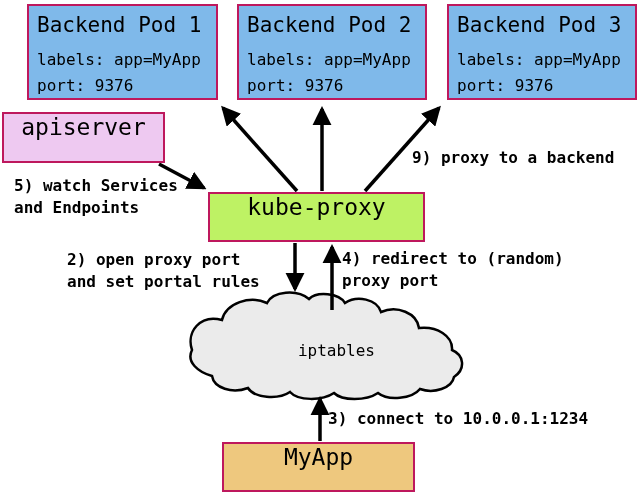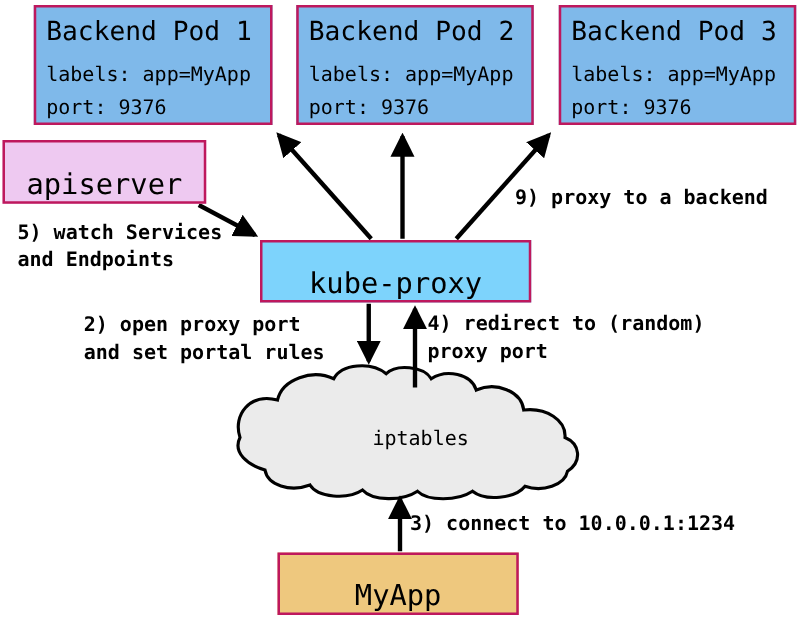--- a/index.html
+++ b/index.html
@@ -12,25 +12,25 @@
   .box{
     position:absolute;box-sizing:border-box;border:2px solid #be185d;
   }
   .pod{
     background:#7fb9ea;top:4px;height:96px;padding:6px 0 0 8px;
   }
   .pod-title{font-size:21px;line-height:26px;white-space:nowrap;}
   .pod-line{font-size:16px;line-height:26px;white-space:nowrap;}
   .pod-line.first{margin-top:9px;}
   .namebox{
-    display:flex;align-items:flex-end;justify-content:center;
+    display:flex;align-items:flex-start;justify-content:center;
     font-size:23px;white-space:nowrap;
   }
   .apiserver{background:#eec9f1;left:2px;top:112px;width:163px;height:51px;}
-  .kubeproxy{background:#7dd3fc;left:208px;top:192px;width:217px;height:50px;}
+  .kubeproxy{background:#bef264;left:208px;top:192px;width:217px;height:50px;}
   .client{background:#eec87e;left:222px;top:442px;width:193px;height:50px;}
   .cloud-label{
     position:absolute;left:255px;top:341px;width:120px;text-align:right;
     font-size:16px;line-height:19px;
   }
   .note{
     position:absolute;font-size:16px;font-weight:bold;line-height:22px;
     white-space:pre-line;
   }
   .note-1{left:14px;top:175px;}

